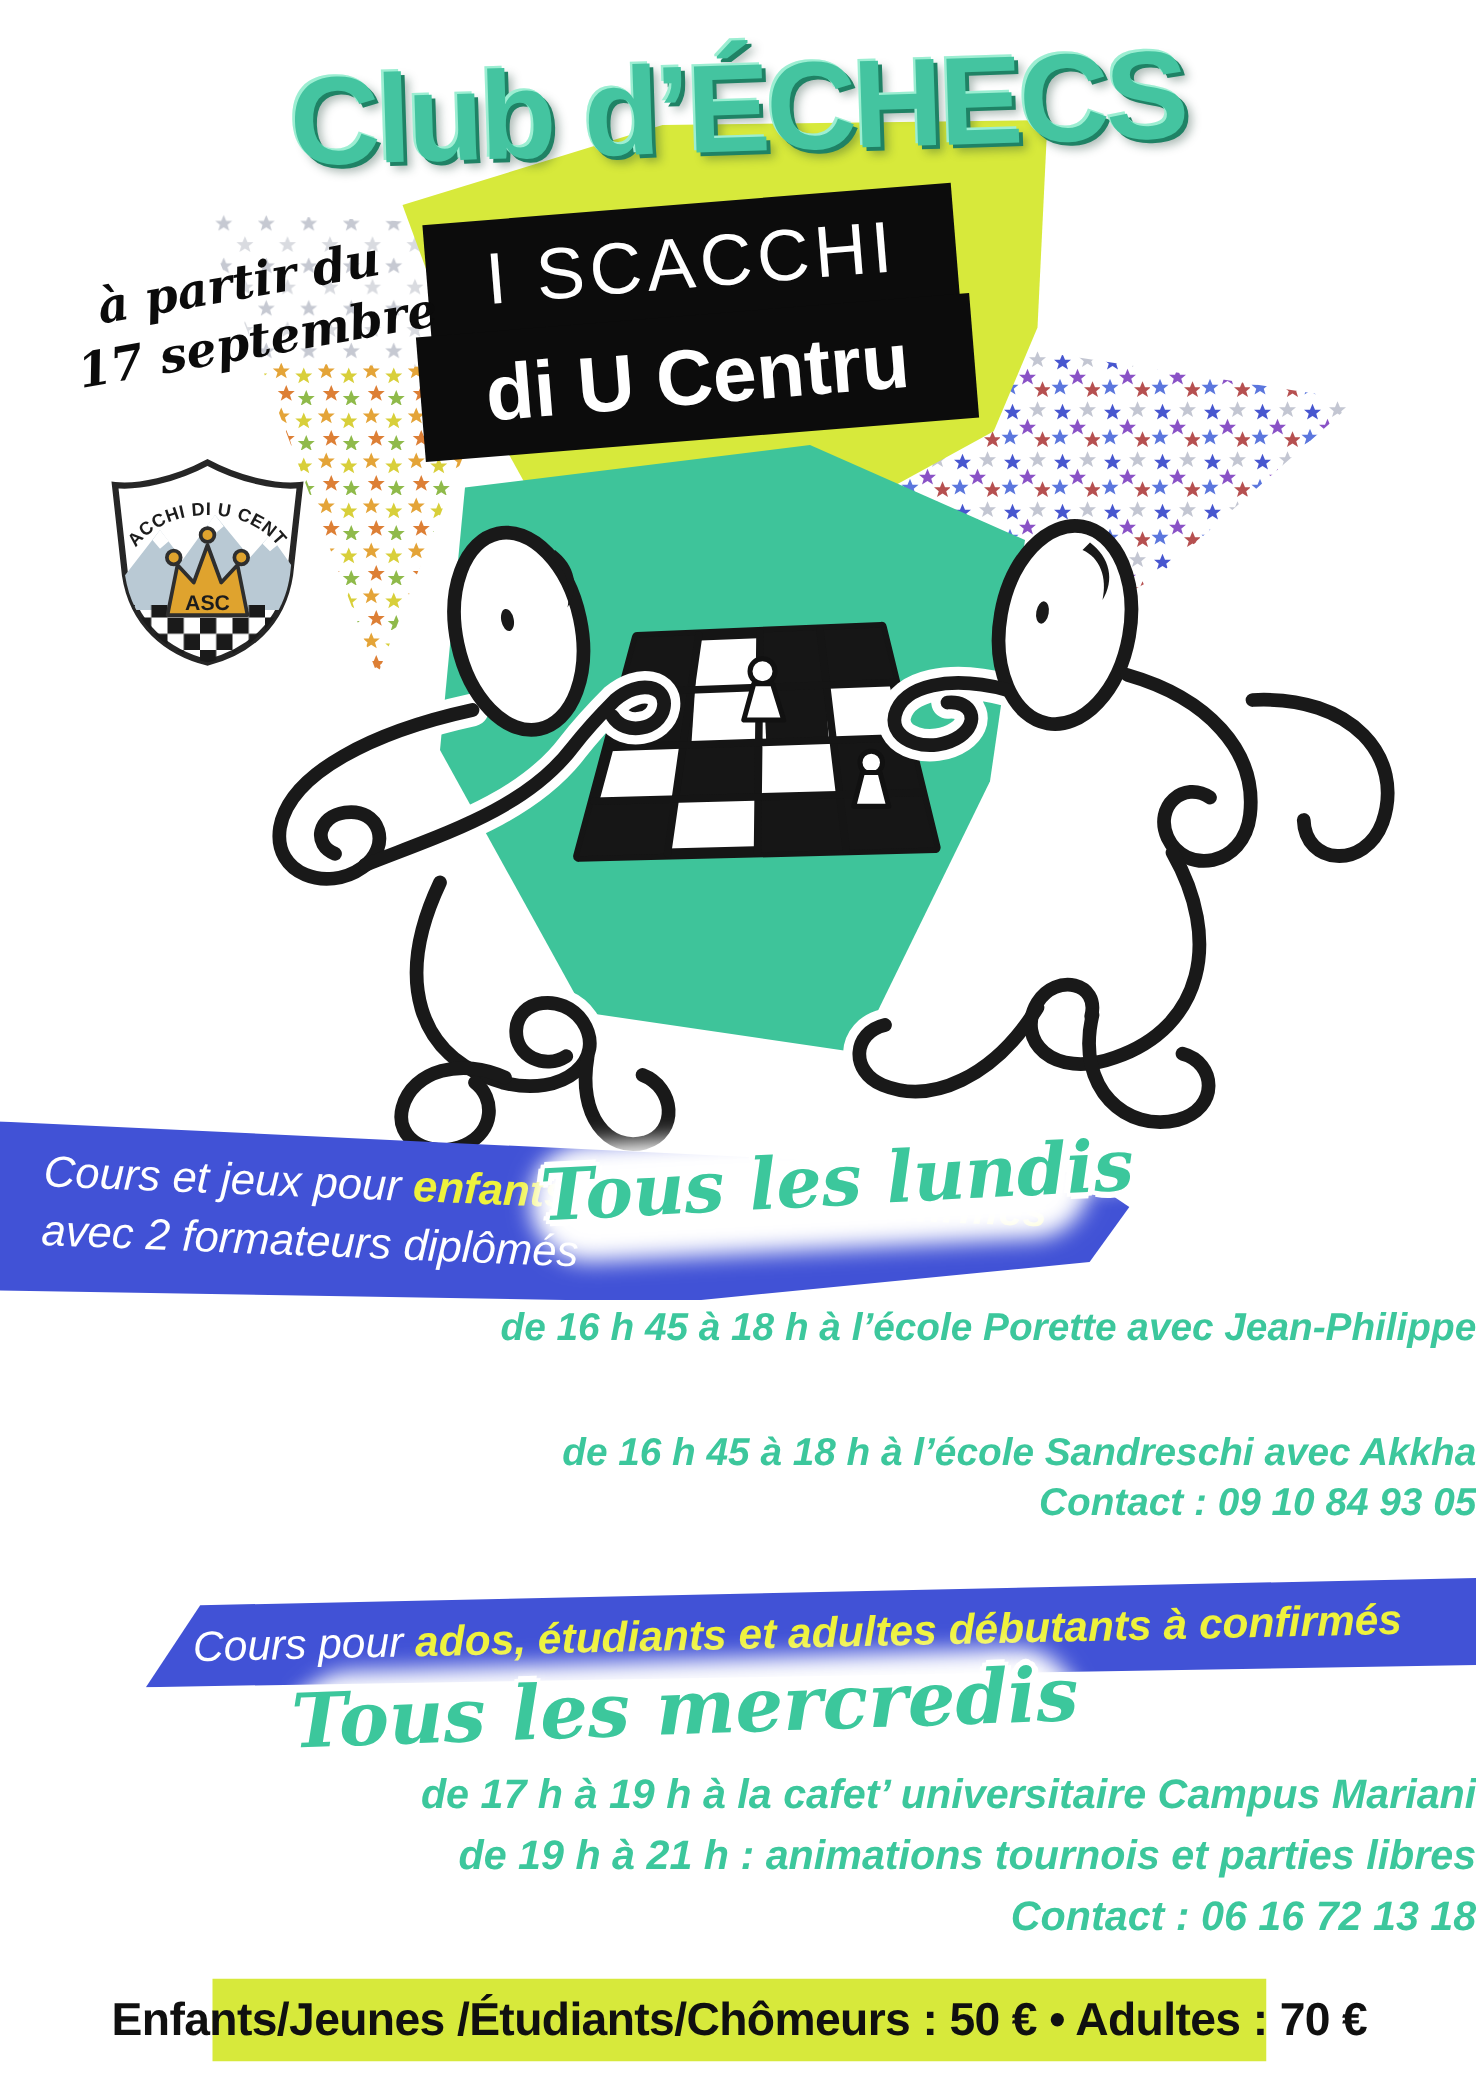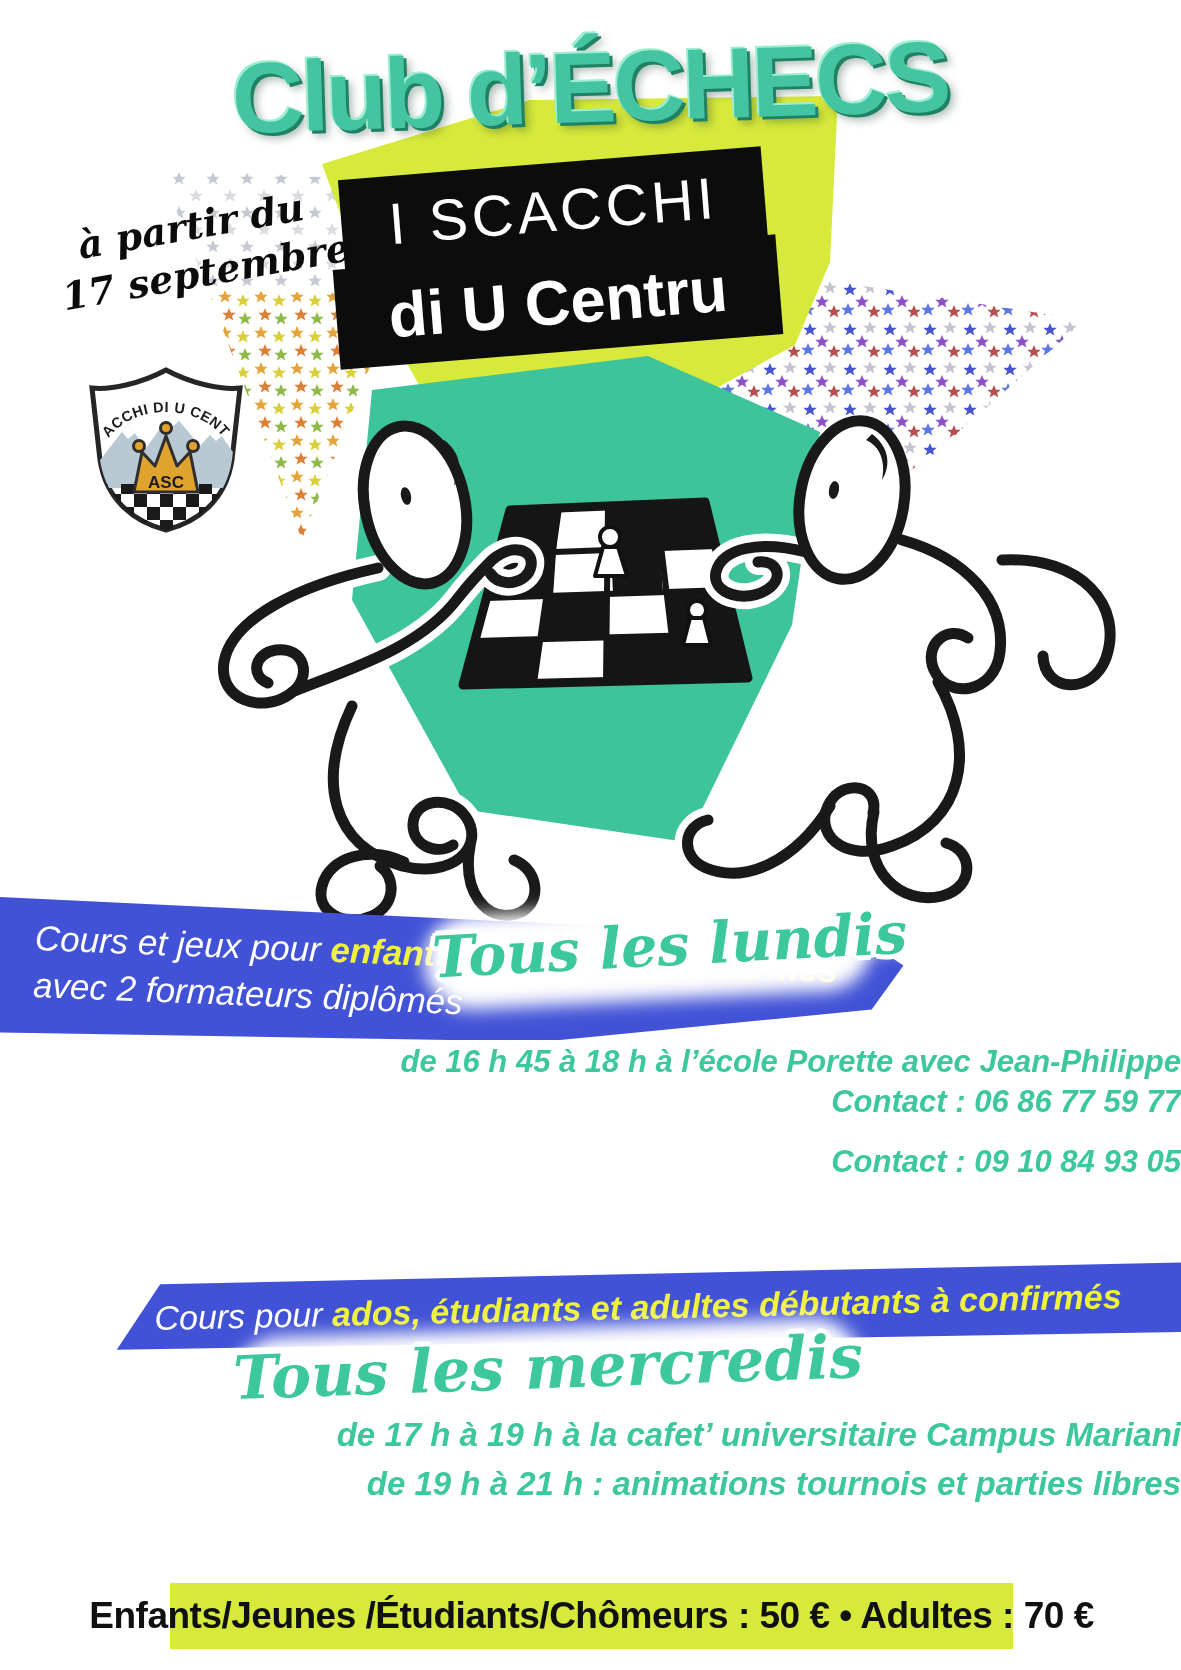--- a/index.html
+++ b/index.html
@@ -222,34 +222,35 @@
   <div class="inner">
     <div><span>Cours et jeux pour </span><span class="hl">enfants débutants à confirmés</span></div>
     <div>avec 2 formateurs diplômés</div>
   </div>
 </div>
 <div class="cloud" id="cloud-lundis"></div>
 <div class="script" id="script-lundis">Tous les lundis</div>
 
 <div class="sched" id="sched-children-1">
   <div>de 16 h 45 à 18 h à l’école Porette avec Jean-Philippe</div>
-  <div>Contact : 06 86 77 59 77</div>
 </div>
 <div class="sched" id="sched-children-2">
+  <div>de 16 h 45 à 18 h à l’école Sandreschi avec Akkha</div>
   <div>Contact : 09 10 84 93 05</div>
 </div>
 
 <div class="abs banner" id="banner-adults">
   <div class="inner">
     <span>Cours pour </span><span class="hl">ados, étudiants et adultes débutants à confirmés</span>
   </div>
 </div>
 <div class="cloud" id="cloud-mercredis"></div>
 <div class="script" id="script-mercredis">Tous les mercredis</div>
 
 <div class="sched" id="sched-adults">
   <div>de 17 h à 19 h à la cafet’ universitaire Campus Mariani</div>
   <div>de 19 h à 21 h : animations tournois et parties libres</div>
+  <div>Contact : 06 16 72 13 18</div>
 </div>
 
 <div class="abs" id="pricing-bar">
   <span>Enfants/Jeunes /Étudiants/Chômeurs : 50 € • Adultes : 70 €</span>
 </div>
 
 </body></html>

